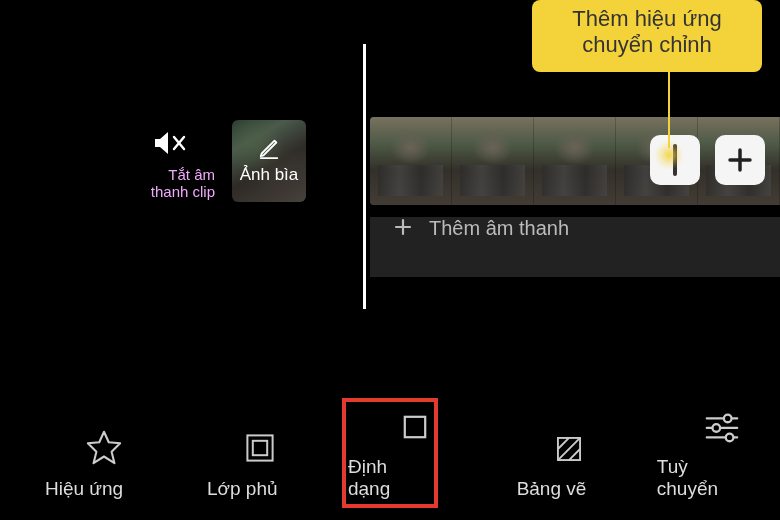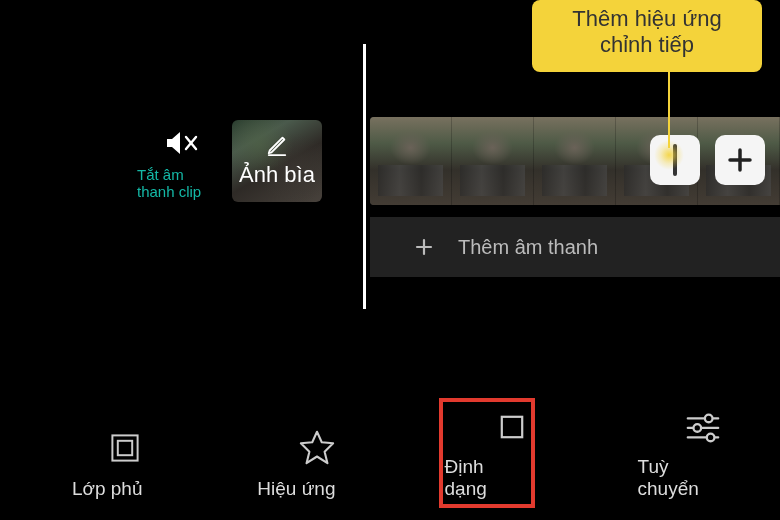--- a/index.html
+++ b/index.html
@@ -52,44 +52,44 @@
   .edit-area {
     position: absolute;
     top: 120px;
     left: 0;
     right: 0;
     height: 200px;
   }
 
   .mute-block {
     position: absolute;
-    left: 137px;
+    left: 125px;
     top: 8px;
     width: 90px;
-    text-align: left;
+    text-align: right;
     font-size: 15px;
-    color: #14b8a6;
+    color: #f0abfc;
   }
   .mute-icon {
     display: block;
     margin: 0 auto 8px;
   }
 
   .cover-block {
     position: absolute;
     left: 232px;
     top: 0;
-    width: 90px;
+    width: 74px;
     height: 82px;
     border-radius: 6px;
     overflow: hidden;
     background: linear-gradient(150deg, #2a3d2e 0%, #4a5a4c 25%, #2e2a26 55%, #48423c 100%);
     text-align: center;
     color: #fff;
-    font-size: 22px;
+    font-size: 17px;
     display: flex;
     flex-direction: column;
     align-items: center;
     justify-content: center;
     gap: 6px;
   }
   .cover-block::before {
     content: "";
     position: absolute;
     inset: 0;
@@ -166,25 +166,25 @@
 
   
   .audio-track {
     position: absolute;
     left: 370px;
     right: 0;
     top: 217px;
     height: 60px;
     background: #222;
     display: flex;
-    align-items: center;
-    padding-left: 44px;
+    align-items: flex-start;
+    padding-left: 23px;
     font-size: 20px;
     color: #bbb;
-    gap: 24px;
+    gap: 16px;
   }
 
   
   .toolbar {
     position: absolute;
     bottom: 8px;
     left: 0;
     right: 0;
     height: 110px;
     display: flex;
@@ -206,21 +206,21 @@
   .highlight {
     outline: 4px solid #e23a2e;
     outline-offset: -2px;
   }
 </style>
 </head>
 <body>
 
 <div class="tooltip">
   <div>Thêm hiệu ứng</div>
-  <div>chỉnh tiếp</div>
+  <div>chuyển chỉnh</div>
 </div>
 <div class="tooltip-line"></div>
 <div class="tooltip-glow"></div>
 
 <div class="playhead"></div>
 
 <div class="edit-area">
 
   <div class="mute-block">
     <svg class="mute-icon" width="36" height="30" viewBox="0 0 36 30" fill="none" stroke="#fff" stroke-width="2.4" stroke-linecap="round" stroke-linejoin="round">
@@ -268,42 +268,51 @@
     <line x1="10" y1="3" x2="10" y2="17"></line>
     <line x1="3" y1="10" x2="17" y2="10"></line>
   </svg>
   <span>Thêm âm thanh</span>
 </div>
 
 <div class="toolbar">
 
 
   <div class="tool">
+    <svg width="38" height="38" viewBox="0 0 40 40" fill="none" stroke="#ccc" stroke-width="2.2" stroke-linejoin="round">
+      <path d="M20 4 L25 15 L37 16 L28 25 L31 37 L20 30 L9 37 L12 25 L3 16 L15 15 Z"></path>
+    </svg>
+    <span>Hiệu ứng</span>
+  </div>
+
+  <div class="tool">
     <svg width="36" height="36" viewBox="0 0 40 40" fill="none" stroke="#ccc" stroke-width="2.2">
       <rect x="6" y="6" width="28" height="28"></rect>
       <rect x="12" y="12" width="16" height="16"></rect>
     </svg>
     <span>Lớp phủ</span>
   </div>
 
-  <div class="tool">
-    <svg width="38" height="38" viewBox="0 0 40 40" fill="none" stroke="#ccc" stroke-width="2.2" stroke-linejoin="round">
-      <path d="M20 4 L25 15 L37 16 L28 25 L31 37 L20 30 L9 37 L12 25 L3 16 L15 15 Z"></path>
-    </svg>
-    <span>Hiệu ứng</span>
-  </div>
-
 
   <div class="tool highlight">
     <svg width="34" height="34" viewBox="0 0 40 40" fill="none" stroke="#ccc" stroke-width="2.6">
       <rect x="8" y="8" width="24" height="24"></rect>
     </svg>
     <span>Định dạng</span>
   </div>
 
+  <div class="tool">
+    <svg width="34" height="34" viewBox="0 0 40 40" fill="none" stroke="#ccc" stroke-width="2.2">
+      <rect x="7" y="7" width="26" height="26"></rect>
+      <line x1="7" y1="20" x2="20" y2="7"></line>
+      <line x1="7" y1="33" x2="33" y2="7"></line>
+      <line x1="20" y1="33" x2="33" y2="20"></line>
+    </svg>
+    <span>Bảng vẽ</span>
+  </div>
 
   <div class="tool">
     <svg width="38" height="34" viewBox="0 0 40 34" fill="none" stroke="#ccc" stroke-width="2.4" stroke-linecap="round">
       <line x1="4" y1="8" x2="36" y2="8"></line>
       <circle cx="26" cy="8" r="4" fill="#000"></circle>
       <line x1="4" y1="18" x2="36" y2="18"></line>
       <circle cx="14" cy="18" r="4" fill="#000"></circle>
       <line x1="4" y1="28" x2="36" y2="28"></line>
       <circle cx="28" cy="28" r="4" fill="#000"></circle>
     </svg>

